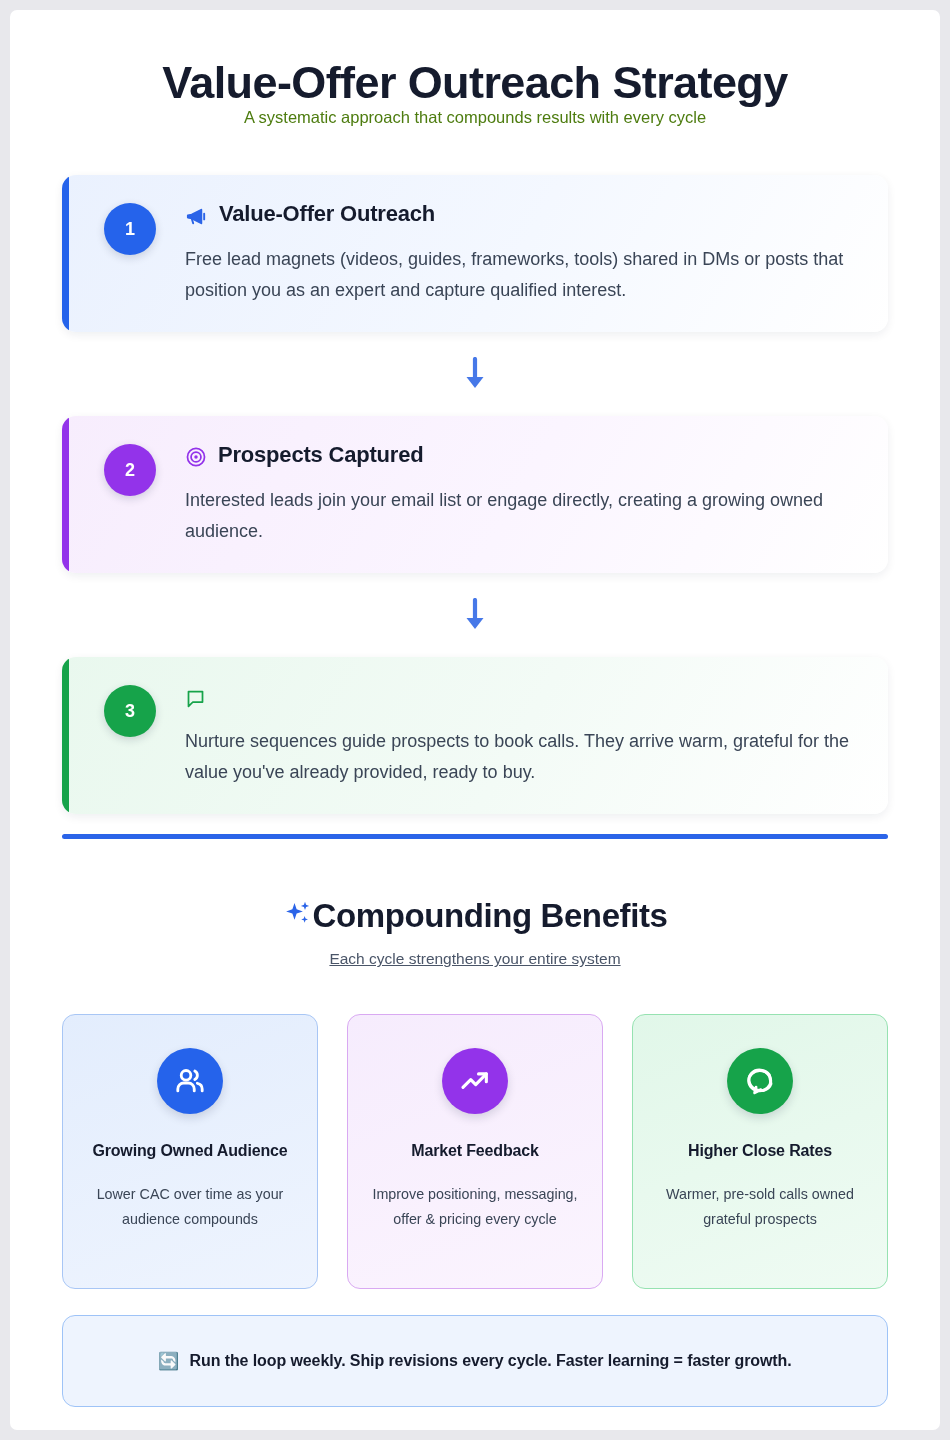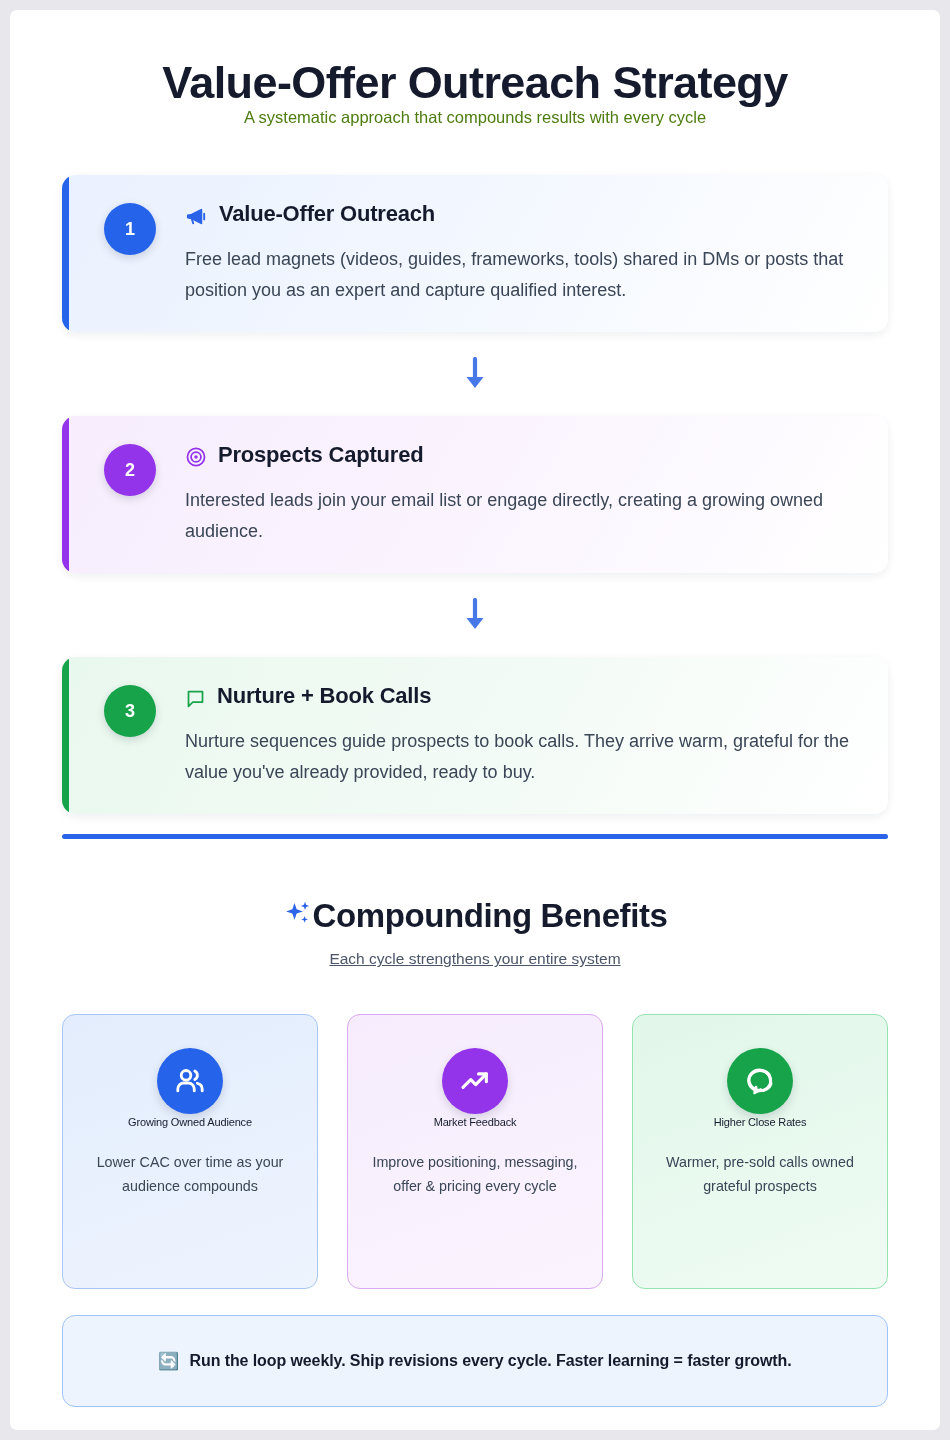--- a/index.html
+++ b/index.html
@@ -185,22 +185,23 @@
     display: flex;
     align-items: center;
     justify-content: center;
     box-shadow: 0 4px 10px rgba(20,30,60,0.15);
   }
   .ic-blue   { background: #2563eb; }
   .ic-purple { background: #9333ea; }
   .ic-green  { background: #16a34a; }
 
   .benefit-title {
-    font-size: 11px;
-    font-weight: 400;
+    margin-top: 25px;
+    font-size: 16px;
+    font-weight: 700;
     color: #151b2d;
     line-height: 1.5;
     letter-spacing: -0.15px;
   }
   .benefit-desc {
     margin-top: 19px;
     font-size: 14.3px;
     line-height: 1.73;
     color: #3a4556;
   }
@@ -291,21 +292,20 @@
 
       <div class="step-card step-3">
         <div class="step-badge badge-3">3</div>
         <div class="step-body">
           <div class="step-head">
             <span class="step-icon">
               <svg width="21" height="21" viewBox="0 0 24 24" fill="none" stroke="#16a34a" stroke-width="2" stroke-linecap="round" stroke-linejoin="round">
                 <path d="M4 4 L20 4 L20 16 L9 16 L4 21 Z"></path>
               </svg>
             </span>
-            <span class="step-title">Nurture + Book Calls</span>
           </div>
           <div class="step-desc">Nurture sequences guide prospects to book calls. They arrive warm, grateful for the value you've already provided, ready to buy.</div>
         </div>
       </div>
     </div>
 
     <div class="divider"></div>
 
     <div class="benefits-header">
       <div class="benefits-title-row">

